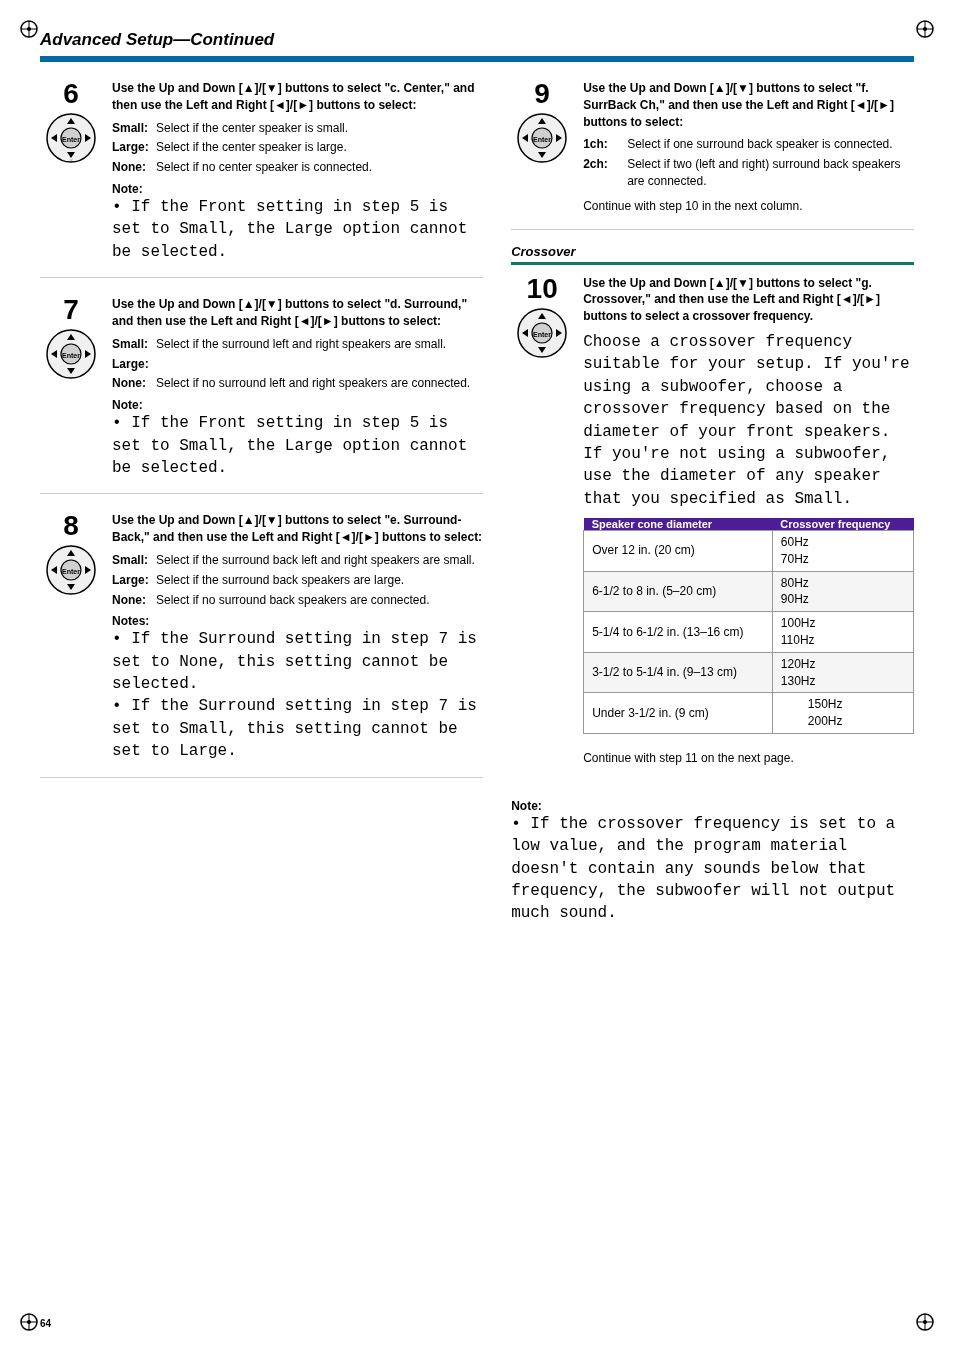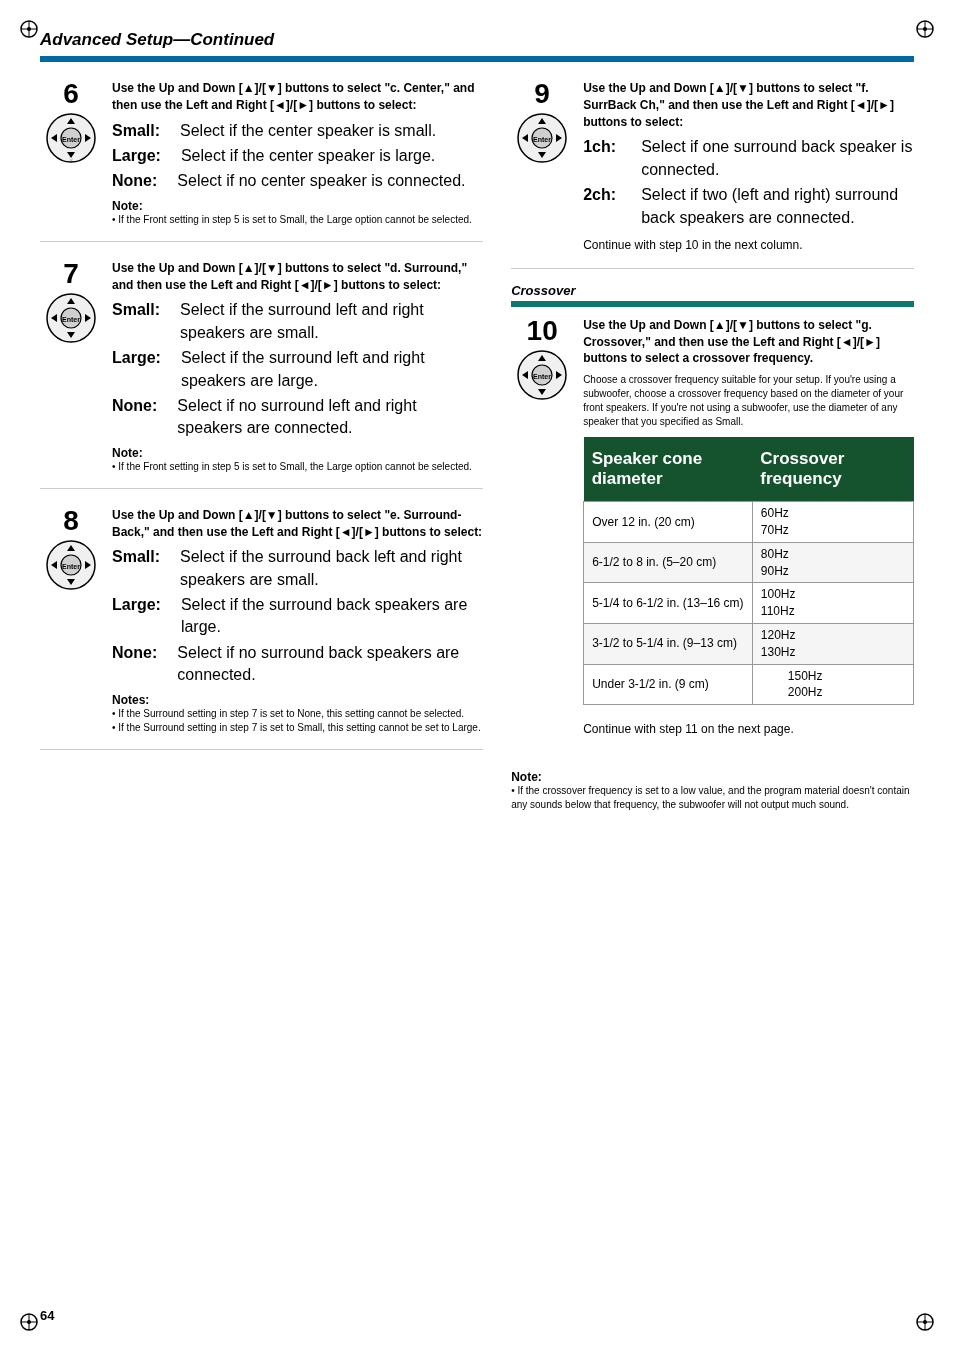--- a/index.html
+++ b/index.html
@@ -68,66 +68,67 @@
       flex: 1;
     }
     .step-title {
       font-weight: bold;
       font-size: 12px;
       margin-bottom: 6px;
       line-height: 1.4;
     }
     .option-row {
       display: flex;
-      gap: 20px;
+      gap: 6px;
       margin-bottom: 3px;
+      font-size: 12px;
+      line-height: 1.4;
+    }
+    .option-label {
+      font-weight: bold;
+      min-width: 38px;
+      flex-shrink: 0;
+    }
+    .option-text {
+      flex: 1;
+    }
+    .note-section {
+      margin-top: 6px;
+    }
+    .note-title {
+      font-weight: bold;
+      font-size: 12px;
+    }
+    .note-text {
       font-size: 16px;
       line-height: 1.4;
-    }
-    .option-label {
-      font-weight: bold;
-      min-width: 38px;
-      flex-shrink: 0;
-    }
-    .option-text {
-      flex: 1;
-    }
-    .note-section {
-      margin-top: 6px;
-    }
-    .note-title {
-      font-weight: bold;
-      font-size: 12px;
-    }
-    .note-text {
-      font-size: 10px;
-      line-height: 1.4;
+      font-family: Liberation Mono, monospace;
     }
     .section-title {
       font-weight: bold;
       font-style: italic;
       font-size: 13px;
-      border-bottom: 6px solid #0f766e;
+      border-bottom: 3px solid #0f766e;
       padding-bottom: 3px;
       margin-bottom: 10px;
       margin-top: 6px;
     }
     .crossover-table {
       border-collapse: collapse;
       width: 100%;
       margin-top: 8px;
       margin-bottom: 8px;
       font-size: 12px;
     }
     .crossover-table th {
-      background: #14532d;
+      background: #4c1d95;
       color: #fff;
-      padding: 12px 8px;
+      padding: 0 8px;
       text-align: left;
-      font-size: 17px;
+      font-size: 11px;
     }
     .crossover-table td {
       border: 1px solid #999;
       padding: 3px 8px;
       line-height: 1.4;
     }
     .crossover-table tr:nth-child(even) td {
       background: #f5f5f5;
     }
     .continue-text {
@@ -139,23 +140,23 @@
       position: absolute;
       width: 22px;
       height: 22px;
     }
     .corner-mark svg {
       width: 22px;
       height: 22px;
     }
     .page-footer {
       position: absolute;
-      bottom: 28px;
+      bottom: 22px;
       left: 40px;
-      font-size: 13px;
+      font-size: 10px;
       font-weight: bold;
     }
     .corner-tl { top: 18px; left: 18px; }
     .corner-tr { top: 18px; right: 18px; }
     .corner-bl { bottom: 18px; left: 18px; }
     .corner-br { bottom: 18px; right: 18px; }
   </style>
 </head>
 <body>
 
@@ -241,21 +242,20 @@
         </div>
       </div>
       <div class="step-content">
         <div class="step-title">Use the Up and Down [▲]/[▼] buttons to select "d. Surround," and then use the Left and Right [◄]/[►] buttons to select:</div>
         <div class="option-row">
           <span class="option-label">Small:</span>
           <span class="option-text">Select if the surround left and right speakers are small.</span>
         </div>
         <div class="option-row">
           <span class="option-label">Large:</span>
-          <span class="option-text">Select if the surround left and right speakers are large.</span>
         </div>
         <div class="option-row">
           <span class="option-label">None:</span>
           <span class="option-text">Select if no surround left and right speakers are connected.</span>
         </div>
         <div class="note-section">
           <div class="note-title">Note:</div>
           <div class="note-text">• <span>If the Front setting in step 5 is set to Small, the Large option cannot be selected.</span></div>
         </div>
       </div>

